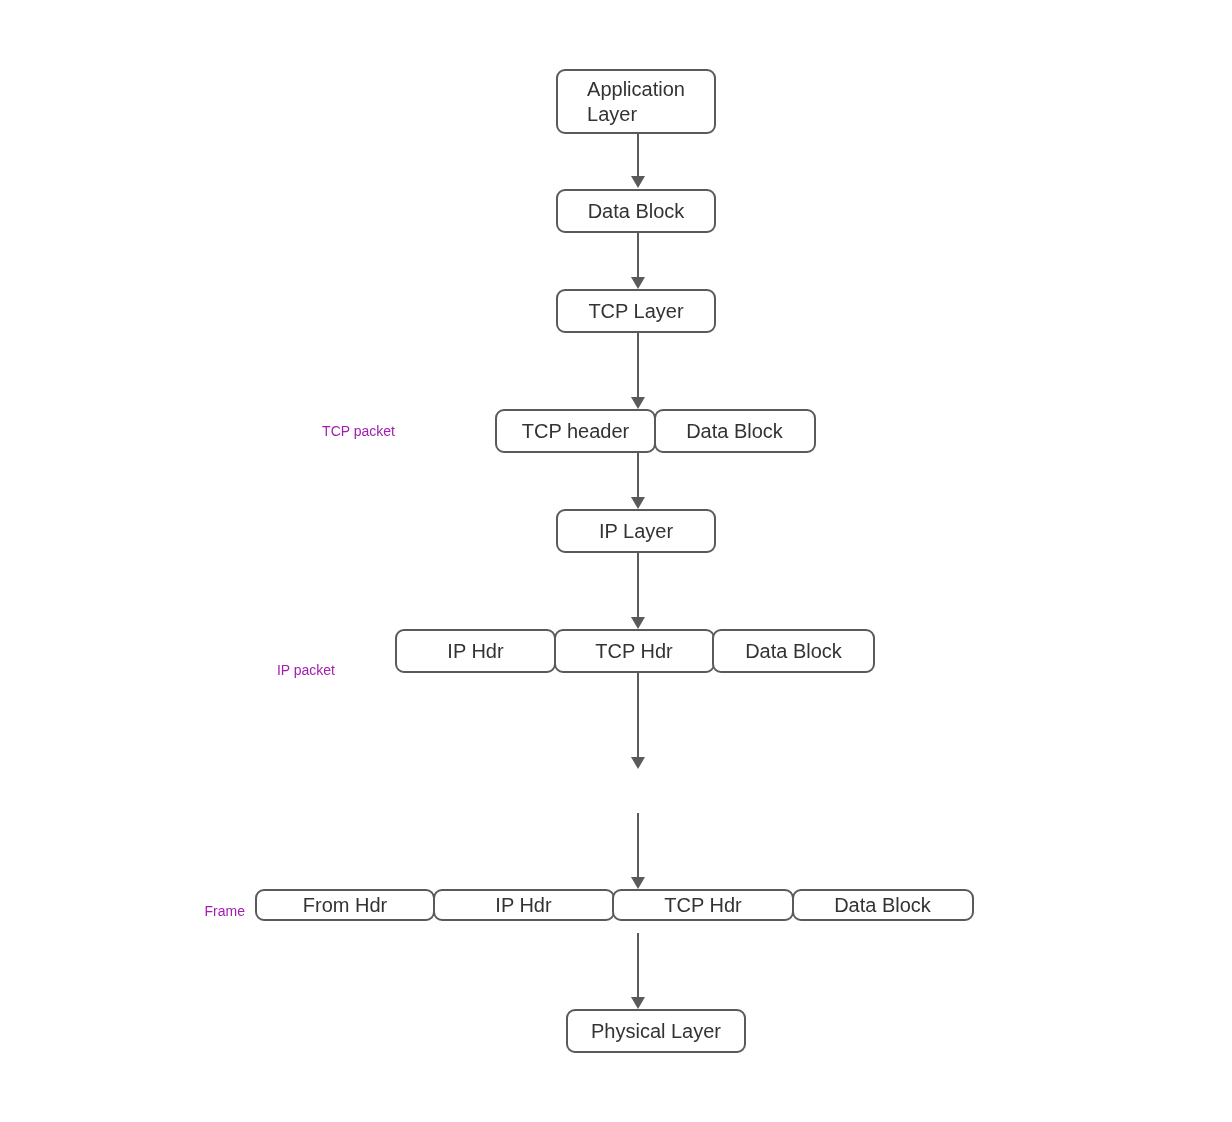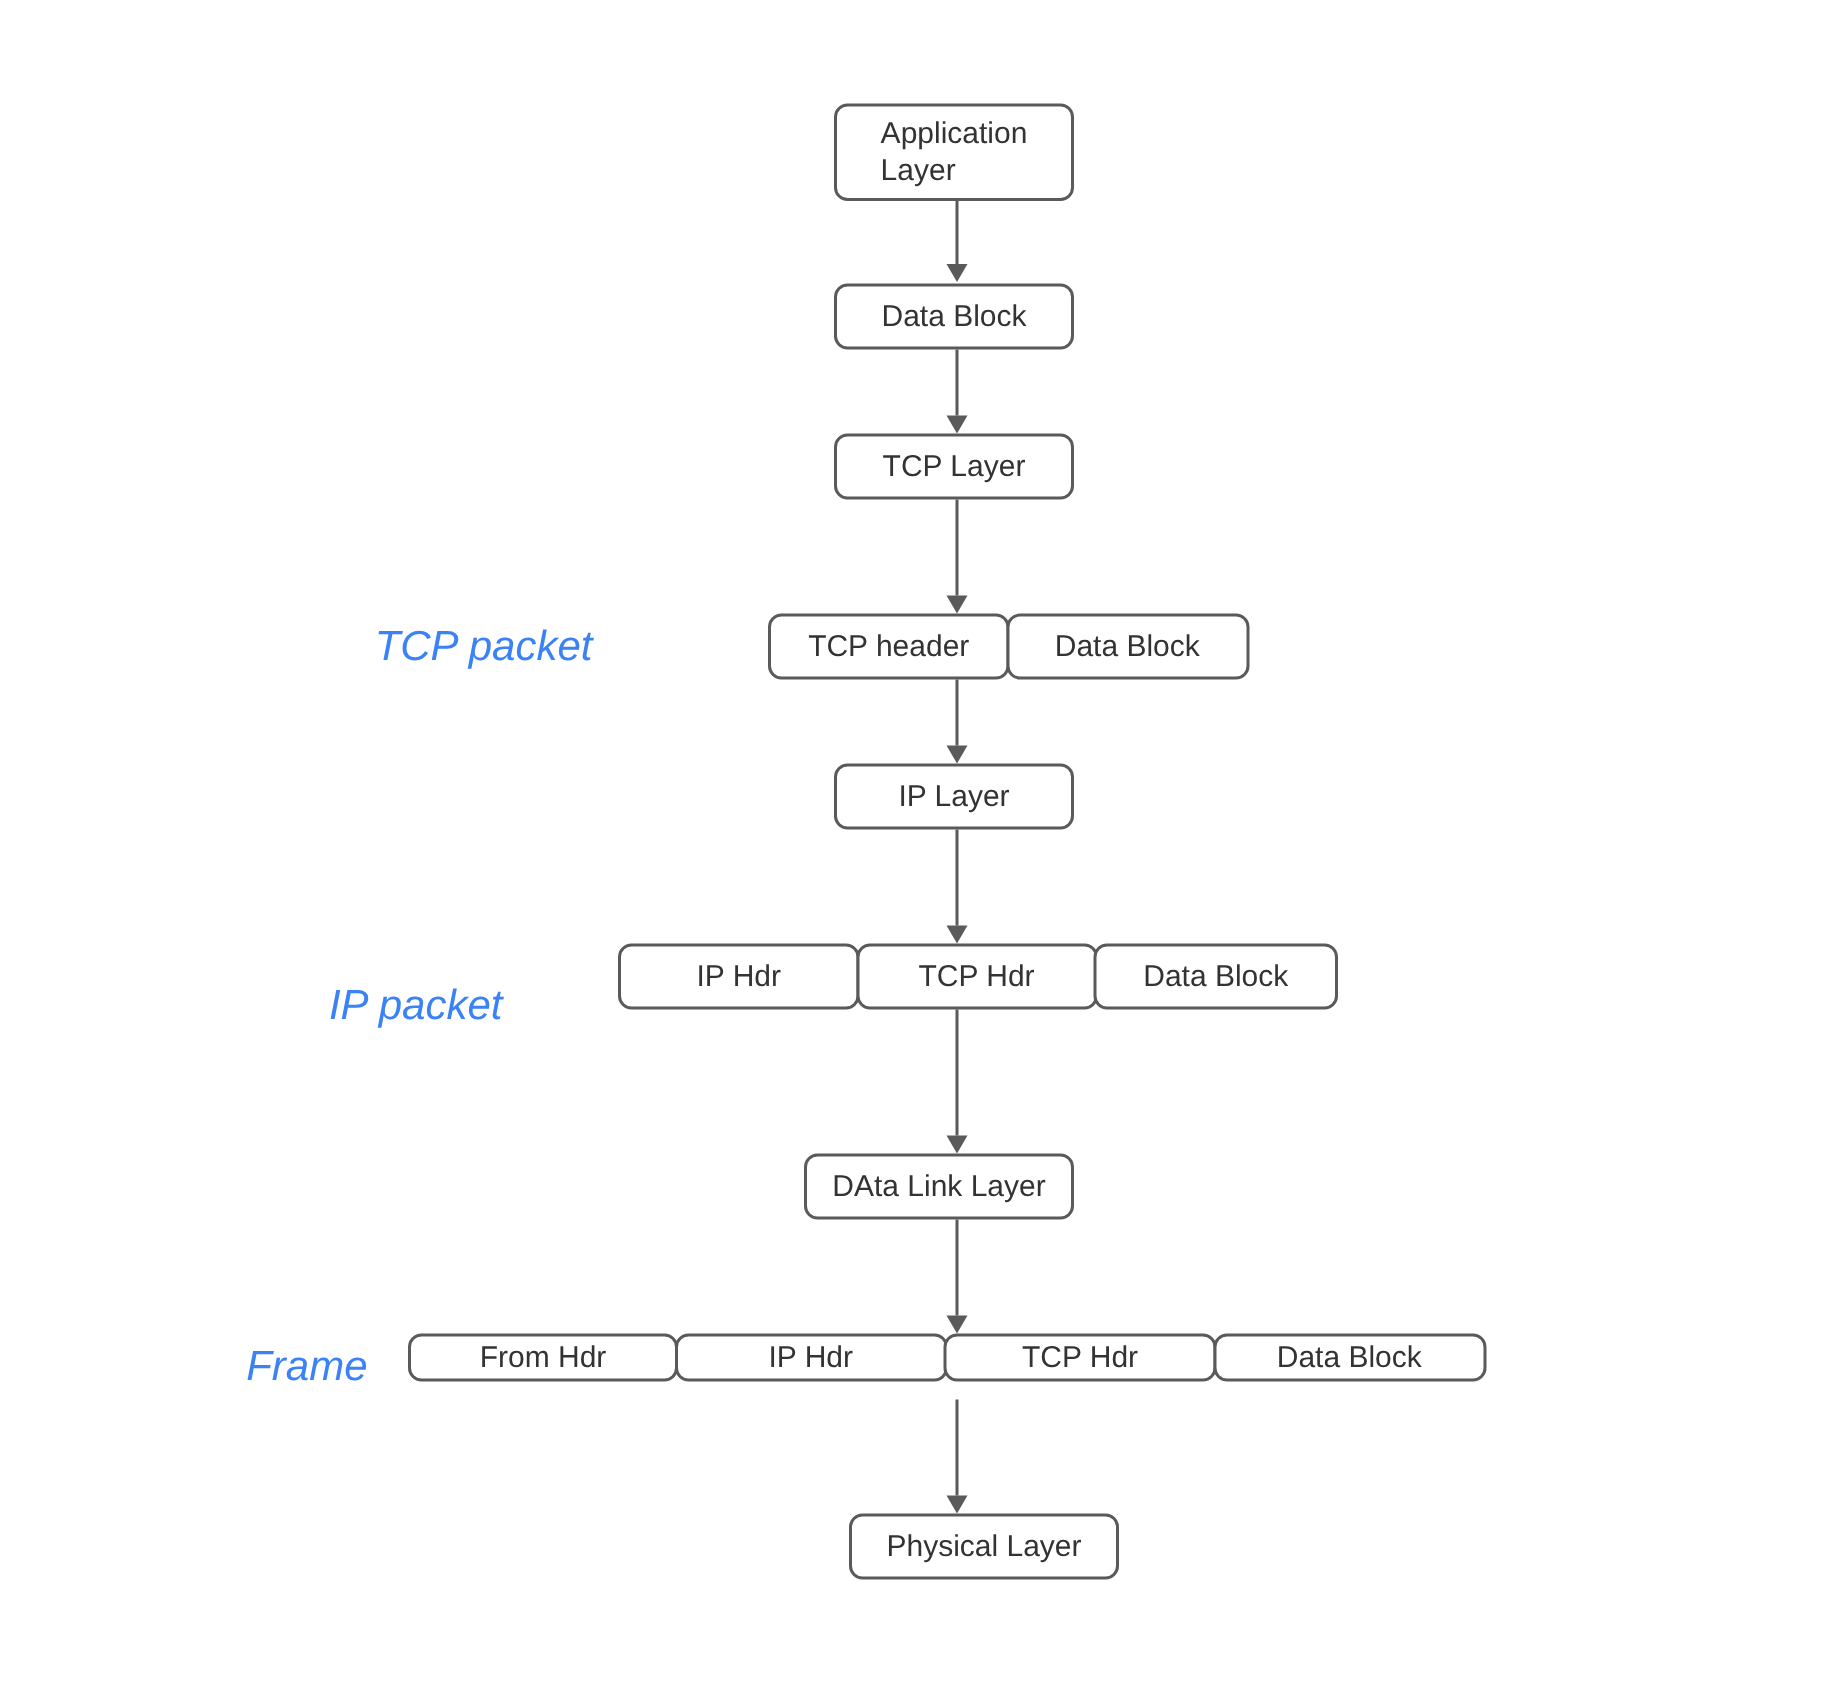--- a/index.html
+++ b/index.html
@@ -32,46 +32,44 @@
     align-items: center;
     justify-content: center;
     white-space: pre-line;
   }
 
   
   .seg-row {
     position: absolute;
     display: flex;
     align-items: flex-start;
-    margin-left: 17px;
   }
   .seg {
     box-sizing: border-box;
     background: #ffffff;
     border: 2.5px solid #5a5a5a;
     border-radius: 9px;
     color: #333333;
     font-size: 20px;
     display: flex;
     align-items: center;
     justify-content: center;
     text-align: center;
     height: 100%;
   }
 
   
   .side-label {
     position: absolute;
-    color: #3b82f6;
-    font-size: 28px;
+    color: #a21caf;
+    font-size: 14px;
     white-space: nowrap;
     display: flex;
     align-items: center;
     justify-content: flex-end;
-    font-style: italic;
   }
 
   
   .connector {
     position: absolute;
   }
   .connector .shaft {
     position: absolute;
     left: 50%;
     top: 0;
@@ -143,21 +141,20 @@
     <div class="seg" style="width:161px;">IP Hdr</div>
     <div class="seg" style="width:161px; margin-left:-2.5px;">TCP Hdr</div>
     <div class="seg" style="width:163px; margin-left:-2.5px;">Data Block</div>
   </div>
 
   <div class="connector" style="left:631px; top:673px; width:14px; height:96px;">
     <div class="shaft" style="height:84px;"></div>
     <div class="head"></div>
   </div>
 
-  <div class="node" style="left:536px; top:769px; width:180px; height:44px;">DAta Link Layer</div>
 
   <div class="connector" style="left:631px; top:813px; width:14px; height:76px;">
     <div class="shaft" style="height:64px;"></div>
     <div class="head"></div>
   </div>
 
   <div class="side-label" style="left:80px; top:889px; width:165px; height:44px;">Frame</div>
 
   <div class="seg-row" style="left:255px; top:889px; height:32px;">
     <div class="seg" style="width:180px;">From Hdr</div>

